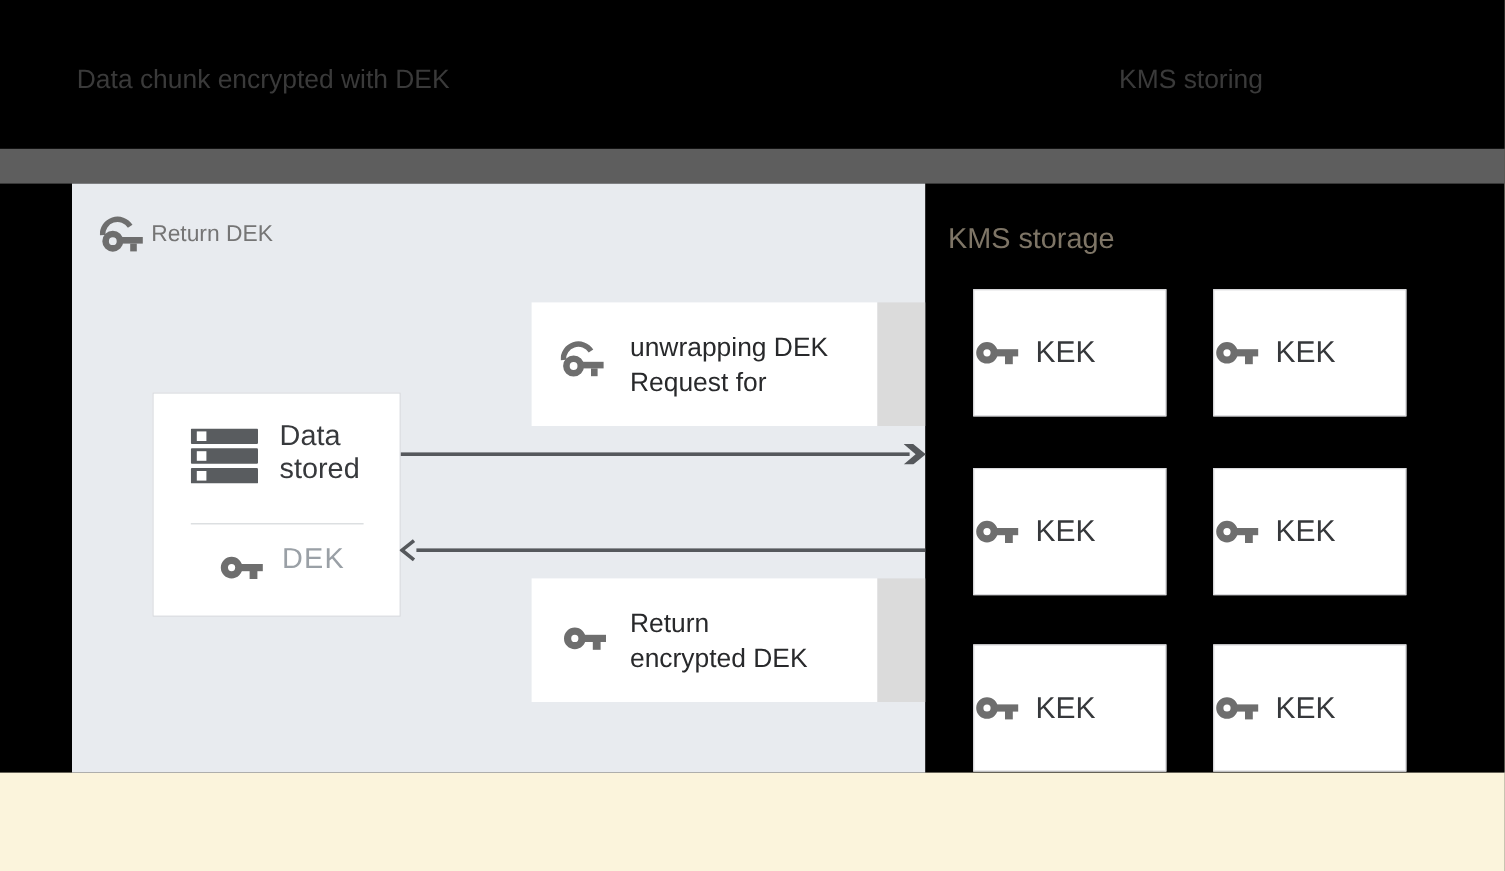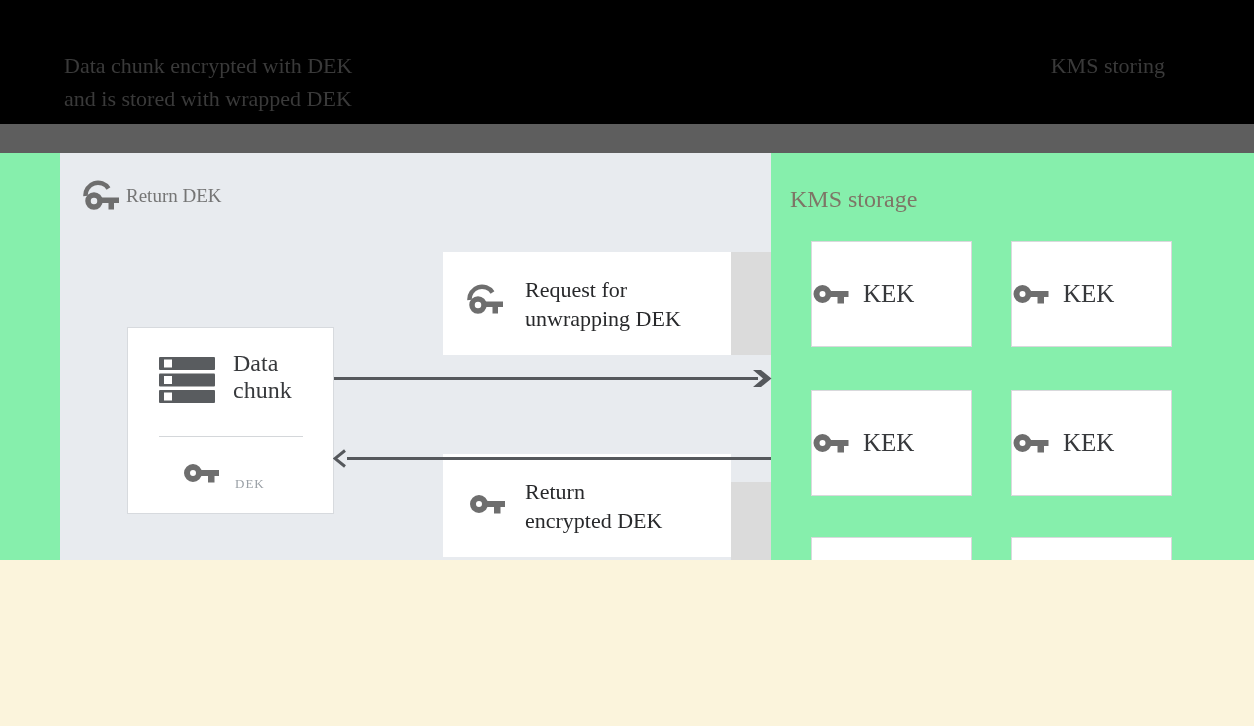--- a/index.html
+++ b/index.html
@@ -1,43 +1,43 @@
 <!DOCTYPE html>
 <html><head>
 <meta charset="utf-8">
 <style>
   html,body{margin:0;padding:0;background:#fbf4dc;}
   .stage{
-    position:relative;width:1254px;height:560px;overflow:hidden;
-    font-family:Liberation Serif, serif;
-    background:#86efac;
+    position:relative;width:1254px;height:644px;overflow:hidden;
+    font-family:Liberation Sans, sans-serif;
+    background:#000000;
   }
   
   .header-black{position:absolute;left:0;top:0;width:1254px;height:124px;background:#000;}
   .hdr-caption{position:absolute;color:#3a3a3a;font-size:22px;line-height:33px;}
   .hdr-left{left:64px;top:49px;text-align:left;}
-  .hdr-right{left:820px;top:49px;width:345px;text-align:right;}
+  .hdr-right{left:820px;top:49px;width:345px;text-align:center;}
   .gray-band{position:absolute;left:0;top:124px;width:1254px;height:29px;background:#5e5e5e;}
   
   .panel{position:absolute;left:60px;top:153px;width:711px;height:532px;background:#e8ebef;}
   .panel-title{position:absolute;left:126px;top:185px;font-size:19px;color:#757575;}
   .wrapped-key-hdr{position:absolute;left:83px;top:178px;}
   
   .data-chunk-box{position:absolute;left:127px;top:327px;width:207px;height:187px;
     background:#fff;border:1px solid #d7dade;box-sizing:border-box;}
   .dc-icon{position:absolute;left:31px;top:29px;}
   .dc-label{position:absolute;left:105px;top:22px;width:95px;font-size:24px;line-height:27px;color:#37393c;}
   .dc-divider{position:absolute;left:31px;top:108px;width:144px;height:1px;background:#d4d7da;}
   .dc-key{position:absolute;left:55px;top:132px;}
-  .dc-key-label{position:absolute;left:107px;top:148px;font-size:13px;color:#9aa0a6;letter-spacing:1px;}
+  .dc-key-label{position:absolute;left:107px;top:124px;font-size:24px;color:#9aa0a6;letter-spacing:1px;}
   
   .msg-box{position:absolute;width:288px;height:103px;background:#fff;}
   .msg-strip{position:absolute;width:40px;height:103px;background:#dbdbdb;}
   .req{left:443px;top:252px;} .req-strip{left:731px;top:252px;}
-  .ret{left:443px;top:454px;} .ret-strip{left:731px;top:482px;}
+  .ret{left:443px;top:482px;} .ret-strip{left:731px;top:482px;}
   .msg-icon{position:absolute;left:24px;top:30px;}
   .ret .msg-icon{left:26px;top:37px;}
   .msg-text{position:absolute;left:82px;top:23px;font-size:22px;line-height:29px;color:#28292b;}
   
   .arrow-line{position:absolute;height:3px;background:#55585c;}
   .arr-top{left:334px;top:377px;width:424px;}
   .arr-bot{left:347px;top:457px;width:424px;}
   .arr-head{position:absolute;}
   .arr-head-right{left:753px;top:370px;}
   .arr-head-left{left:333px;top:449px;}
@@ -52,21 +52,20 @@
   svg{display:block;}
 </style>
 </head>
 <body>
 
 <div class="stage">
 
   <div class="header-black">
     <div class="hdr-caption hdr-left">
       <div>Data chunk encrypted with DEK</div>
-      <div>and is stored with wrapped DEK</div>
     </div>
     <div class="hdr-caption hdr-right">
       <div>KMS storing</div>
     </div>
   </div>
   <div class="gray-band"></div>
 
   <div class="panel"></div>
 
   <span class="wrapped-key-hdr">
@@ -83,21 +82,21 @@
     <span class="dc-icon">
       <svg width="56" height="46" viewBox="0 0 56 46">
         <rect x="0" y="0" width="56" height="13" rx="1" fill="#595c5f"></rect>
         <rect x="5" y="2.5" width="8" height="8" fill="#fff"></rect>
         <rect x="0" y="16.5" width="56" height="13" rx="1" fill="#595c5f"></rect>
         <rect x="5" y="19" width="8" height="8" fill="#fff"></rect>
         <rect x="0" y="33" width="56" height="13" rx="1" fill="#595c5f"></rect>
         <rect x="5" y="35.5" width="8" height="8" fill="#fff"></rect>
       </svg>
     </span>
-    <div class="dc-label">Data chunk</div>
+    <div class="dc-label">Data stored</div>
     <div class="dc-divider"></div>
     <span class="dc-key">
       <svg width="37" height="26" viewBox="0 0 37 26">
         <circle cx="10" cy="13" r="6" fill="none" stroke="#6e6e6e" stroke-width="6"></circle>
         <rect x="16" y="10" width="20" height="6" fill="#6e6e6e"></rect>
         <rect x="25" y="14" width="6.5" height="8.5" fill="#6e6e6e"></rect>
       </svg>
     </span>
     <div class="dc-key-label">DEK</div>
   </div>
@@ -106,22 +105,22 @@
   <div class="msg-box req">
     <span class="msg-icon">
       <svg width="37" height="34" viewBox="0 0 37 34">
         <path d="M2.5 18 A 12.5 12.5 0 0 1 25.5 10.5" fill="none" stroke="#6e6e6e" stroke-width="4.5"></path>
         <circle cx="11" cy="23" r="6" fill="none" stroke="#6e6e6e" stroke-width="5.5"></circle>
         <rect x="16.5" y="19.5" width="19.5" height="5.5" fill="#6e6e6e"></rect>
         <rect x="25.5" y="25" width="5.5" height="6.5" fill="#6e6e6e"></rect>
       </svg>
     </span>
     <div class="msg-text">
+      <div>unwrapping DEK</div>
       <div>Request for</div>
-      <div>unwrapping DEK</div>
     </div>
   </div>
 
   <div class="msg-strip ret-strip"></div>
   <div class="msg-box ret">
     <span class="msg-icon">
       <svg width="37" height="26" viewBox="0 0 37 26">
         <circle cx="10" cy="13" r="6" fill="none" stroke="#6e6e6e" stroke-width="6"></circle>
         <rect x="16" y="10" width="20" height="6" fill="#6e6e6e"></rect>
         <rect x="25" y="14" width="6.5" height="8.5" fill="#6e6e6e"></rect>

